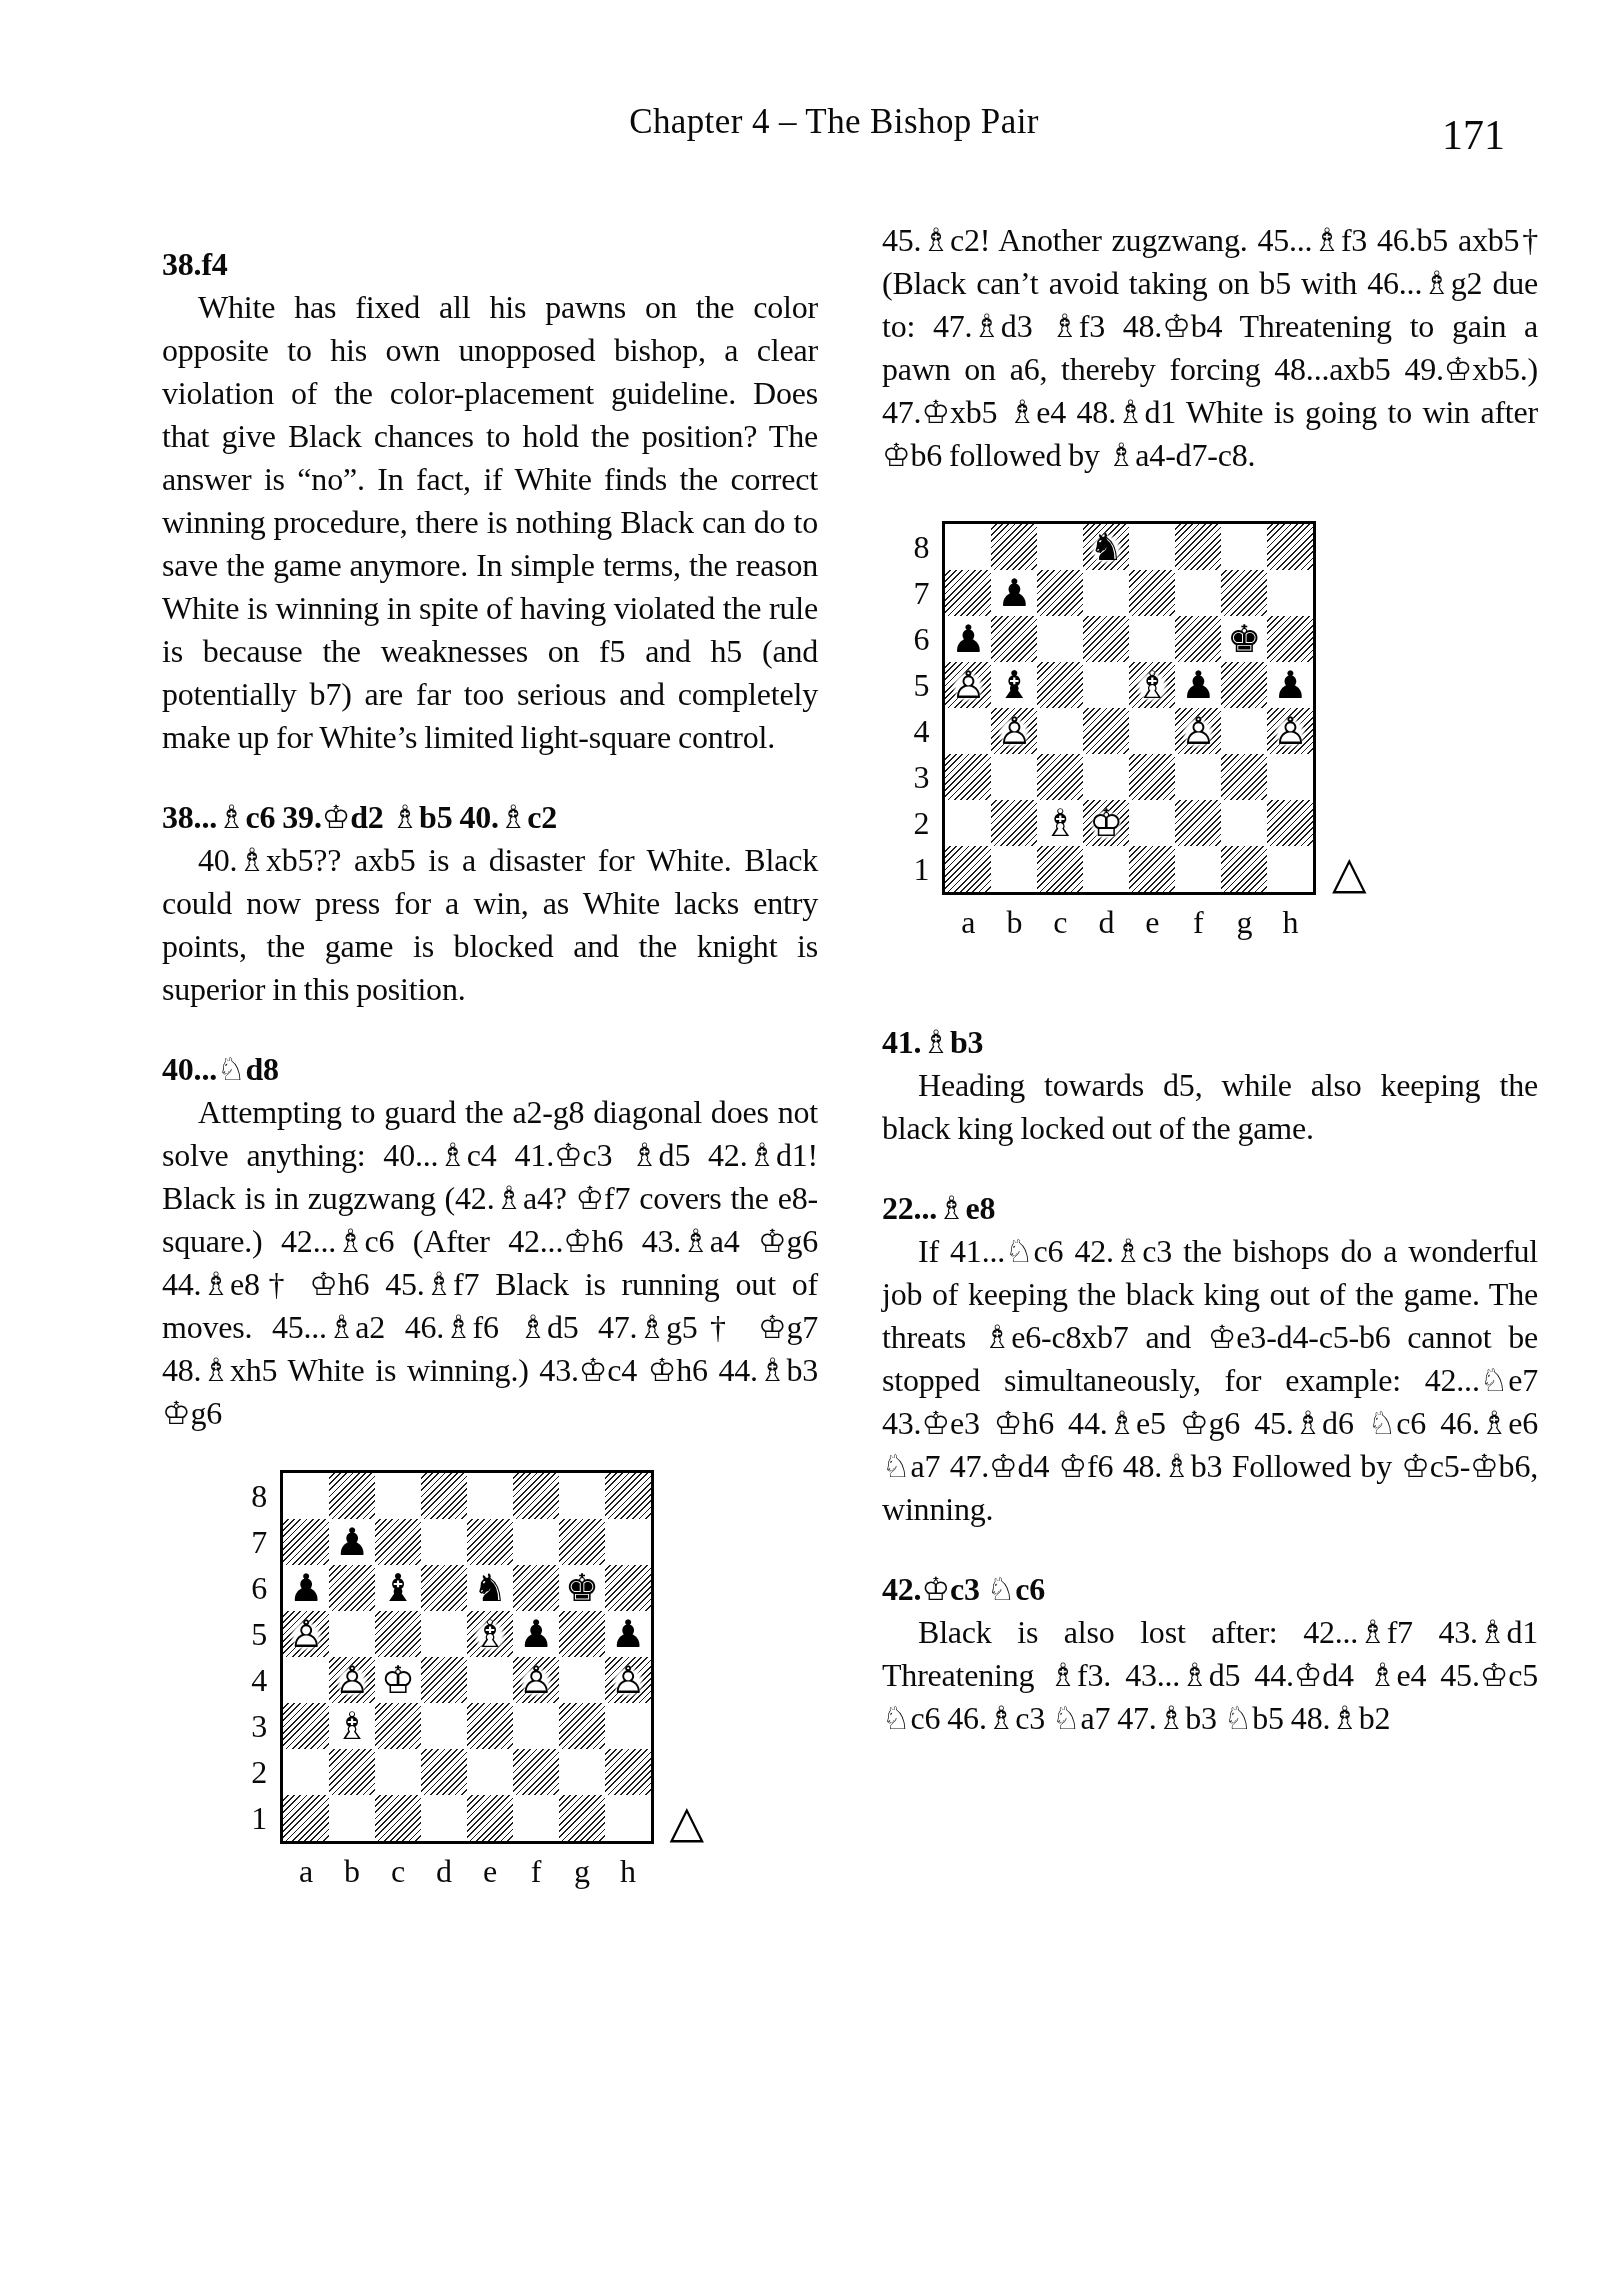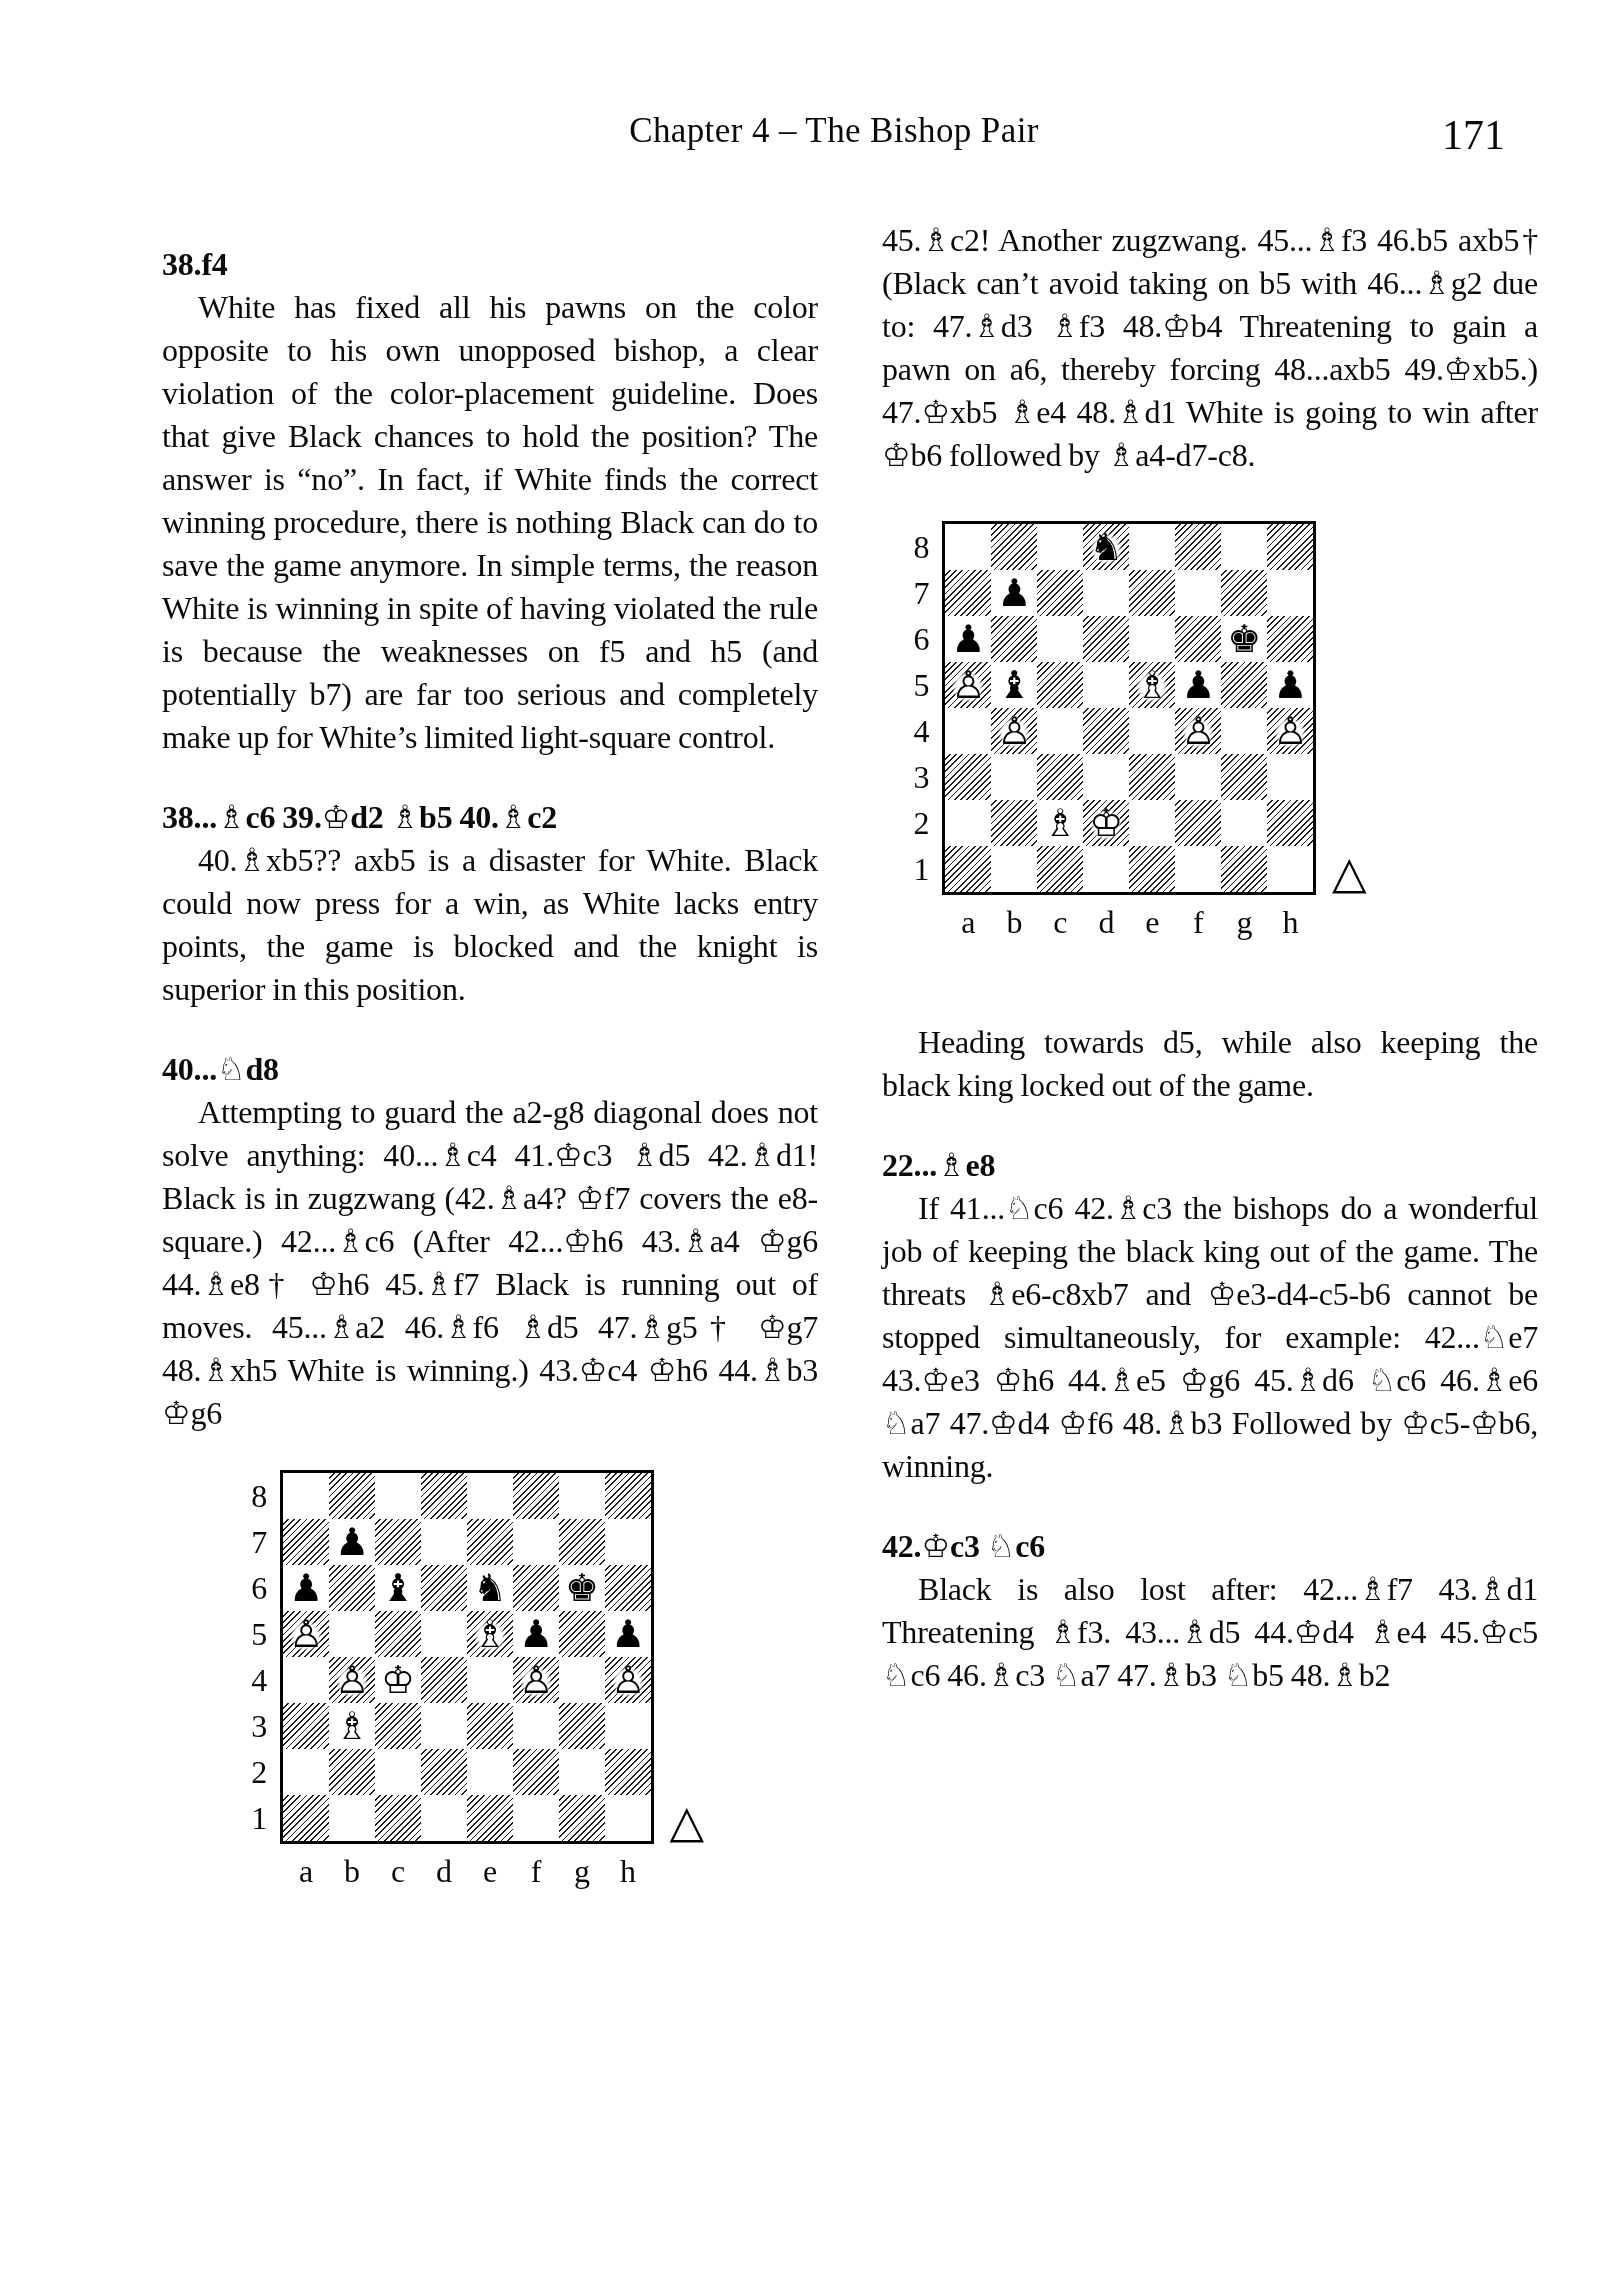--- a/index.html
+++ b/index.html
@@ -1,20 +1,20 @@
 <!DOCTYPE html>
 <html style="font-size:13px"><head>
 <meta charset="utf-8">
 <style>
   html,body{margin:0;padding:0;background:#fff;}
   .page{position:relative;width:1618px;height:2284px;background:#ffffff;
         font-family:"Liberation Serif","DejaVu Sans",serif;color:#0a0a0a;overflow:hidden;}
 
   
-  .hdr-title{position:absolute;top:111px;left:163px;width:1342px;text-align:center;
+  .hdr-title{position:absolute;top:102px;left:163px;width:1342px;text-align:center;
              font-size:35px;letter-spacing:0.4px;}
   .hdr-page{position:absolute;top:111px;left:849px;width:656px;text-align:right;font-size:42px;}
 
   
   .col{position:absolute;top:219px;font-size:32px;line-height:43px;letter-spacing:-0.2px;word-spacing:-0.8px;}
   .col-left{left:162px;width:656px;margin-top:24px;}
   .col-right{left:849px;width:656px;margin-left:33px;}
   .col h3{font-size:32px;line-height:43px;font-weight:bold;margin:37px 0 0 0;letter-spacing:-0.2px;}
   .col h3.first{margin-top:0;}
   .col p{margin:0;text-align:justify;text-indent:36px;}
@@ -304,20 +304,21 @@
           <span class="fl">b</span>
           <span class="fl">c</span>
           <span class="fl">d</span>
           <span class="fl">e</span>
           <span class="fl">f</span>
           <span class="fl">g</span>
           <span class="fl">h</span>
         </div>
     </figure>
 
+    <h3>41.♗b3</h3>
     <p>Heading towards d5, while also keeping the black king locked out of the game.</p>
 
     <h3>22...♗e8</h3>
     <p>If 41...♘c6 42.♗c3 the bishops do a wonderful job of keeping the black king out of the game. The threats ♗e6-c8xb7 and ♔e3-d4-c5-b6 cannot be stopped simultaneously, for example: 42...♘e7 43.♔e3 ♔h6 44.♗e5 ♔g6 45.♗d6 ♘c6 46.♗e6 ♘a7 47.♔d4 ♔f6 48.♗b3 Followed by ♔c5-♔b6, winning.</p>
 
     <h3>42.♔c3 ♘c6</h3>
     <p>Black is also lost after: 42...♗f7 43.♗d1 Threatening ♗f3. 43...♗d5 44.♔d4 ♗e4 45.♔c5 ♘c6 46.♗c3 ♘a7 47.♗b3 ♘b5 48.♗b2</p>
   </div>
 
 </div>

